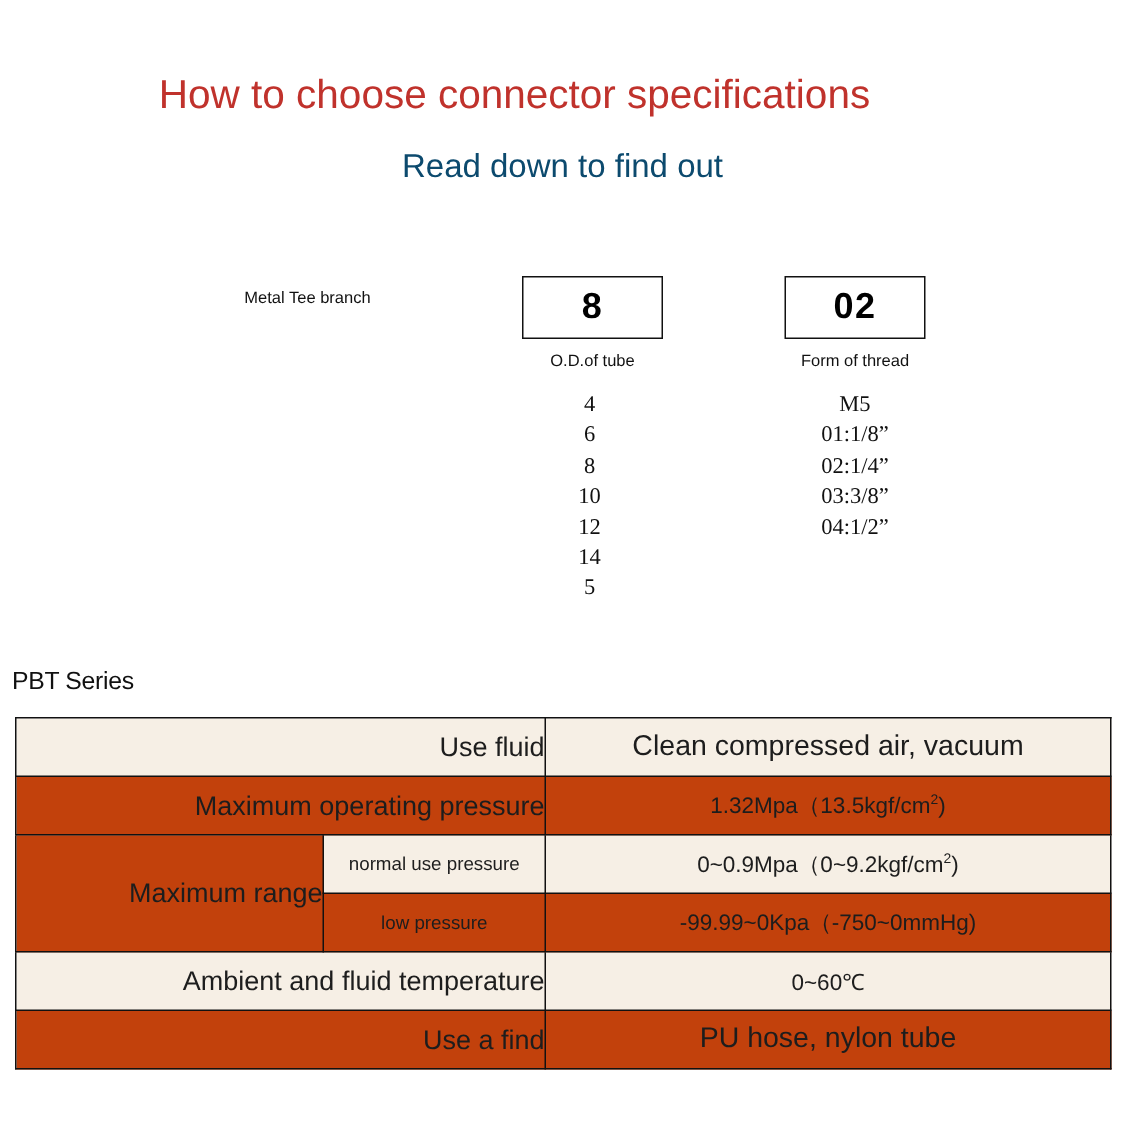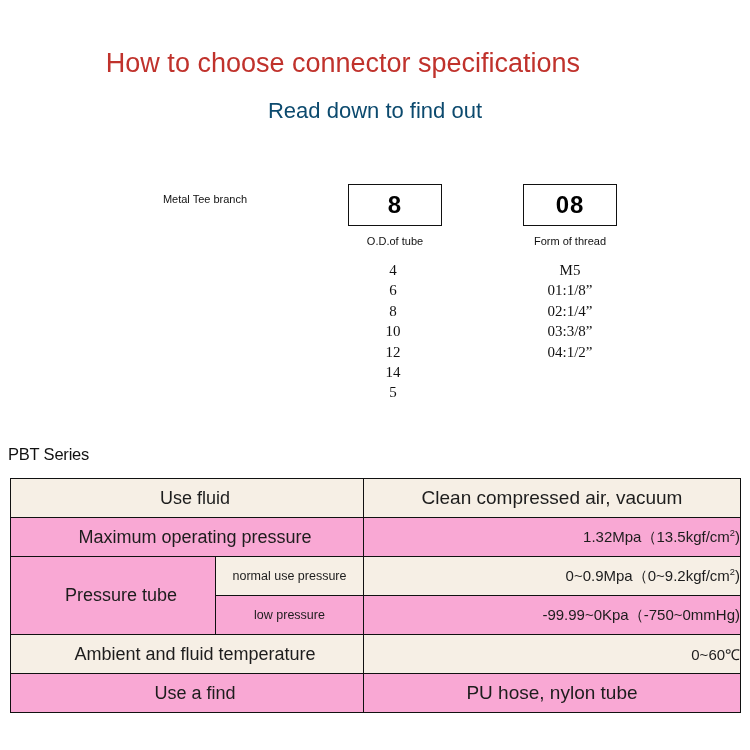--- a/index.html
+++ b/index.html
@@ -78,36 +78,36 @@
   }
   .spec-table td{
     border:1.4px solid #111;
     padding:0;
     height:38px;
     color:#1d1d1d;
   }
   td.label{
     font-size:18px;
     padding-left:16px;
-    text-align:center;
+    text-align:right;
   }
   td.sublabel{
     font-size:12.5px;
     text-align:center;
   }
   td.value-lg{
     font-size:19px;
     text-align:center;
   }
   td.value-md{
     font-size:15px;
-    text-align:right;
+    text-align:center;
   }
   .beige{background:#f6efe5;}
-  .white{background:#f9a8d4;}
+  .white{background:#c2410c;}
   sup{font-size:0.62em;vertical-align:super;}
 </style>
 </head>
 <body>
 
 <div class="title">How to choose connector specifications</div>
 <div class="subtitle">Read down to find out</div>
 
 <div class="code-col" id="col-1">
   <div class="code-caption">Metal Tee branch</div>
@@ -121,21 +121,21 @@
     <div>6</div>
     <div>8</div>
     <div>10</div>
     <div>12</div>
     <div>14</div>
     <div>5</div>
   </div>
 </div>
 
 <div class="code-col" id="col-3">
-  <div class="code-box">08</div>
+  <div class="code-box">02</div>
   <div class="code-caption">Form of thread</div>
   <div class="code-list">
     <div>M5</div>
     <div>01:1/8”</div>
     <div>02:1/4”</div>
     <div>03:3/8”</div>
     <div>04:1/2”</div>
   </div>
 </div>
 
@@ -150,21 +150,21 @@
   <tbody>
     <tr>
       <td class="label beige" colspan="2">Use fluid</td>
       <td class="value-lg beige">Clean compressed air, vacuum</td>
     </tr>
     <tr>
       <td class="label white" colspan="2">Maximum operating pressure</td>
       <td class="value-md white"><span>1.32Mpa（13.5kgf/cm</span><sup>2</sup><span>)</span></td>
     </tr>
     <tr>
-      <td class="label white" rowspan="2">Pressure tube</td>
+      <td class="label white" rowspan="2">Maximum range</td>
       <td class="sublabel beige">normal use pressure</td>
       <td class="value-md beige"><span>0~0.9Mpa（0~9.2kgf/cm</span><sup>2</sup><span>)</span></td>
     </tr>
     <tr>
       <td class="sublabel white">low pressure</td>
       <td class="value-md white">-99.99~0Kpa（-750~0mmHg)</td>
     </tr>
     <tr>
       <td class="label beige" colspan="2">Ambient and fluid temperature</td>
       <td class="value-md beige">0~60℃</td>

